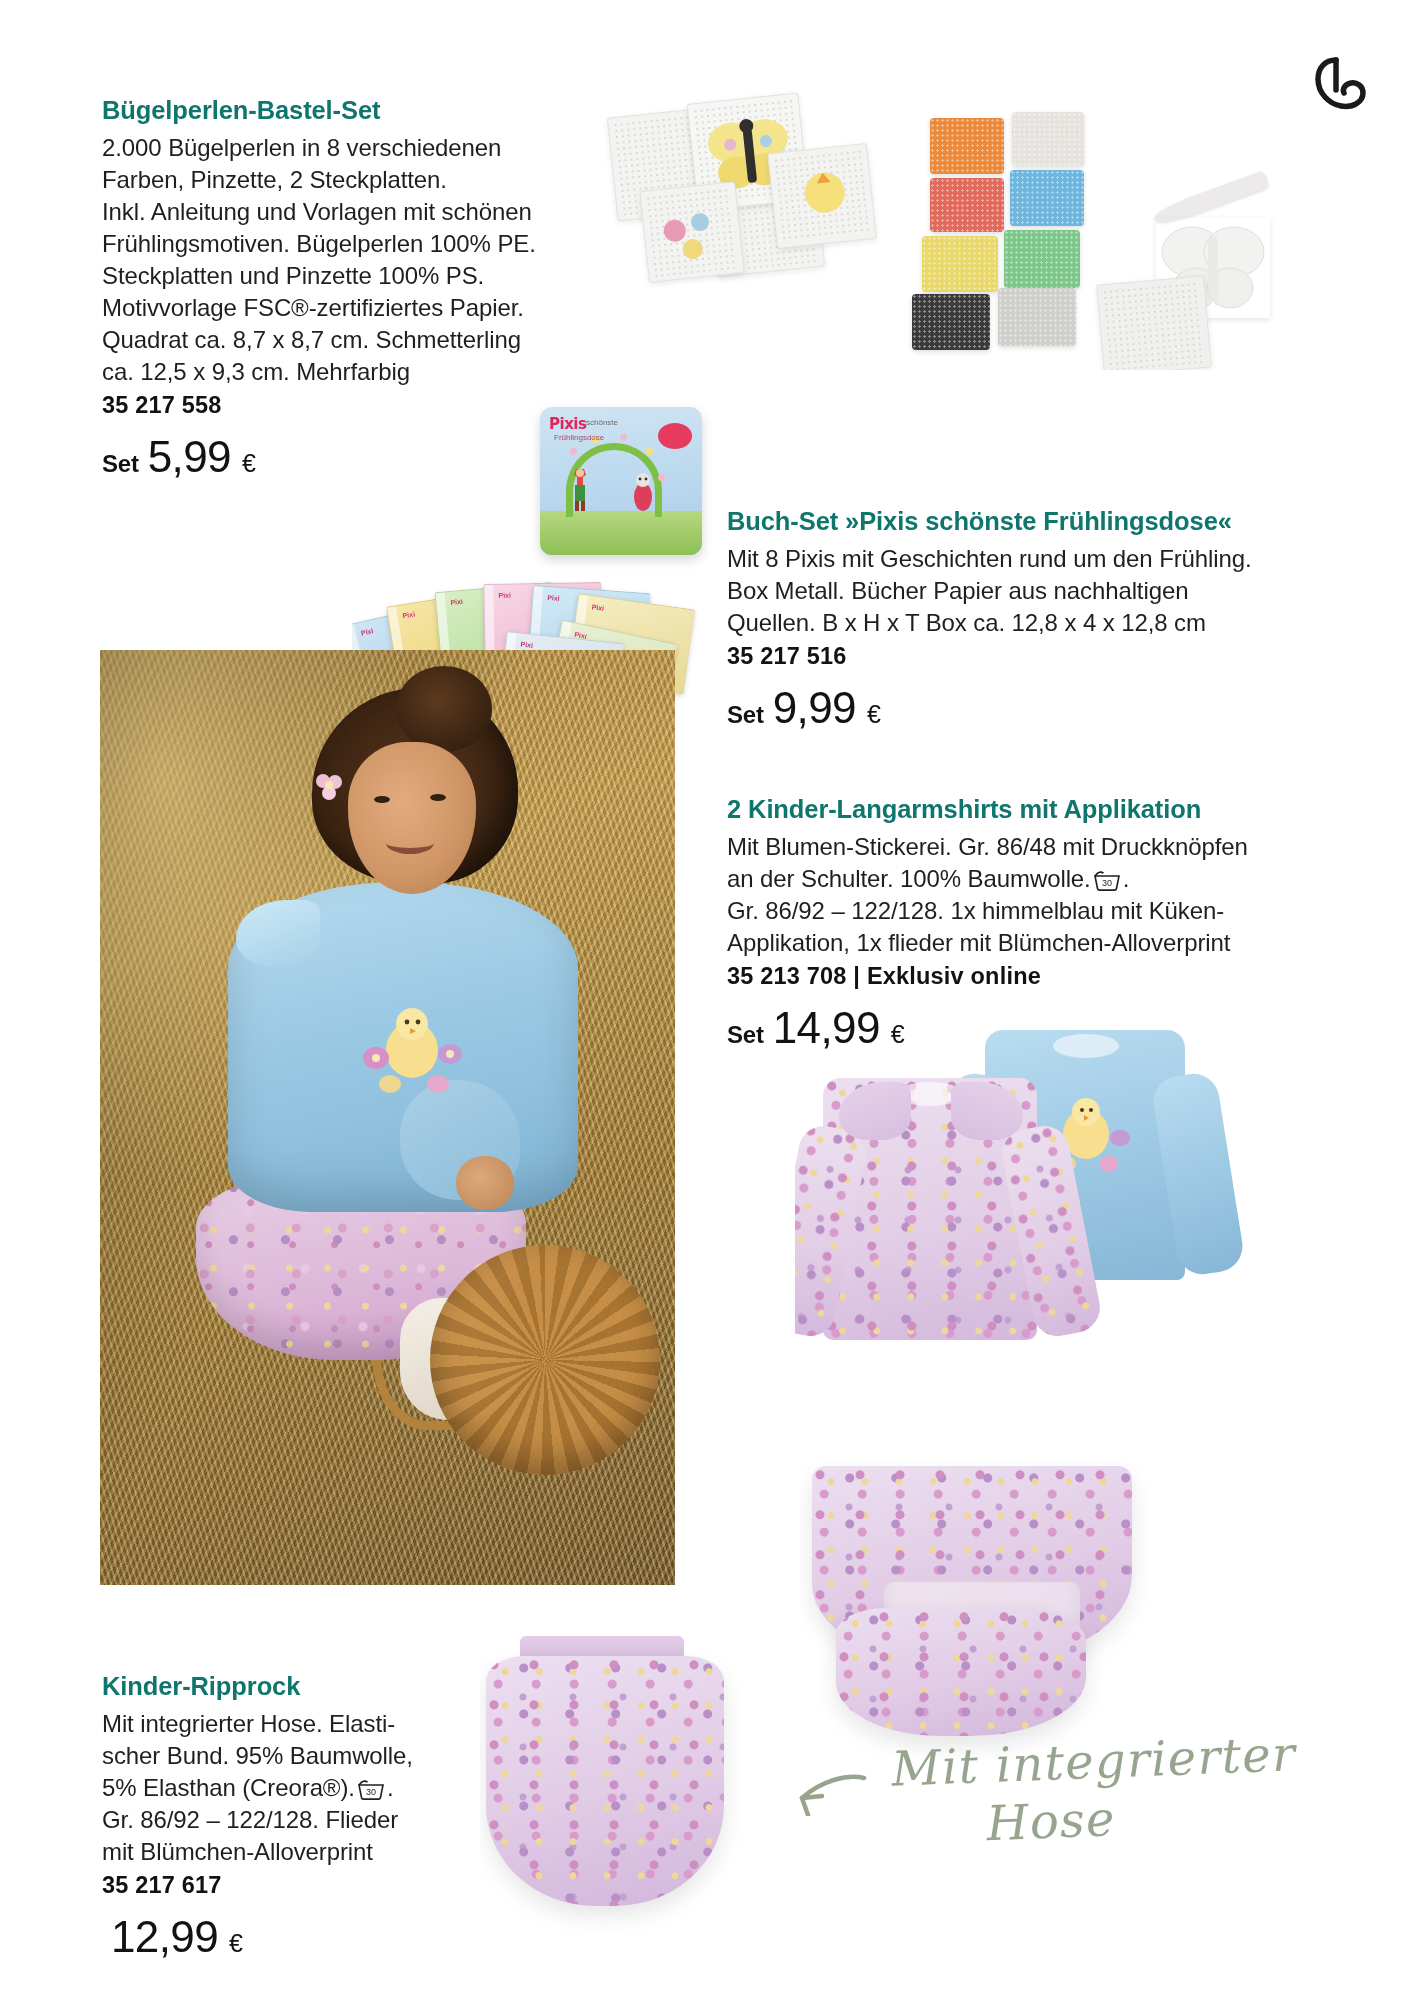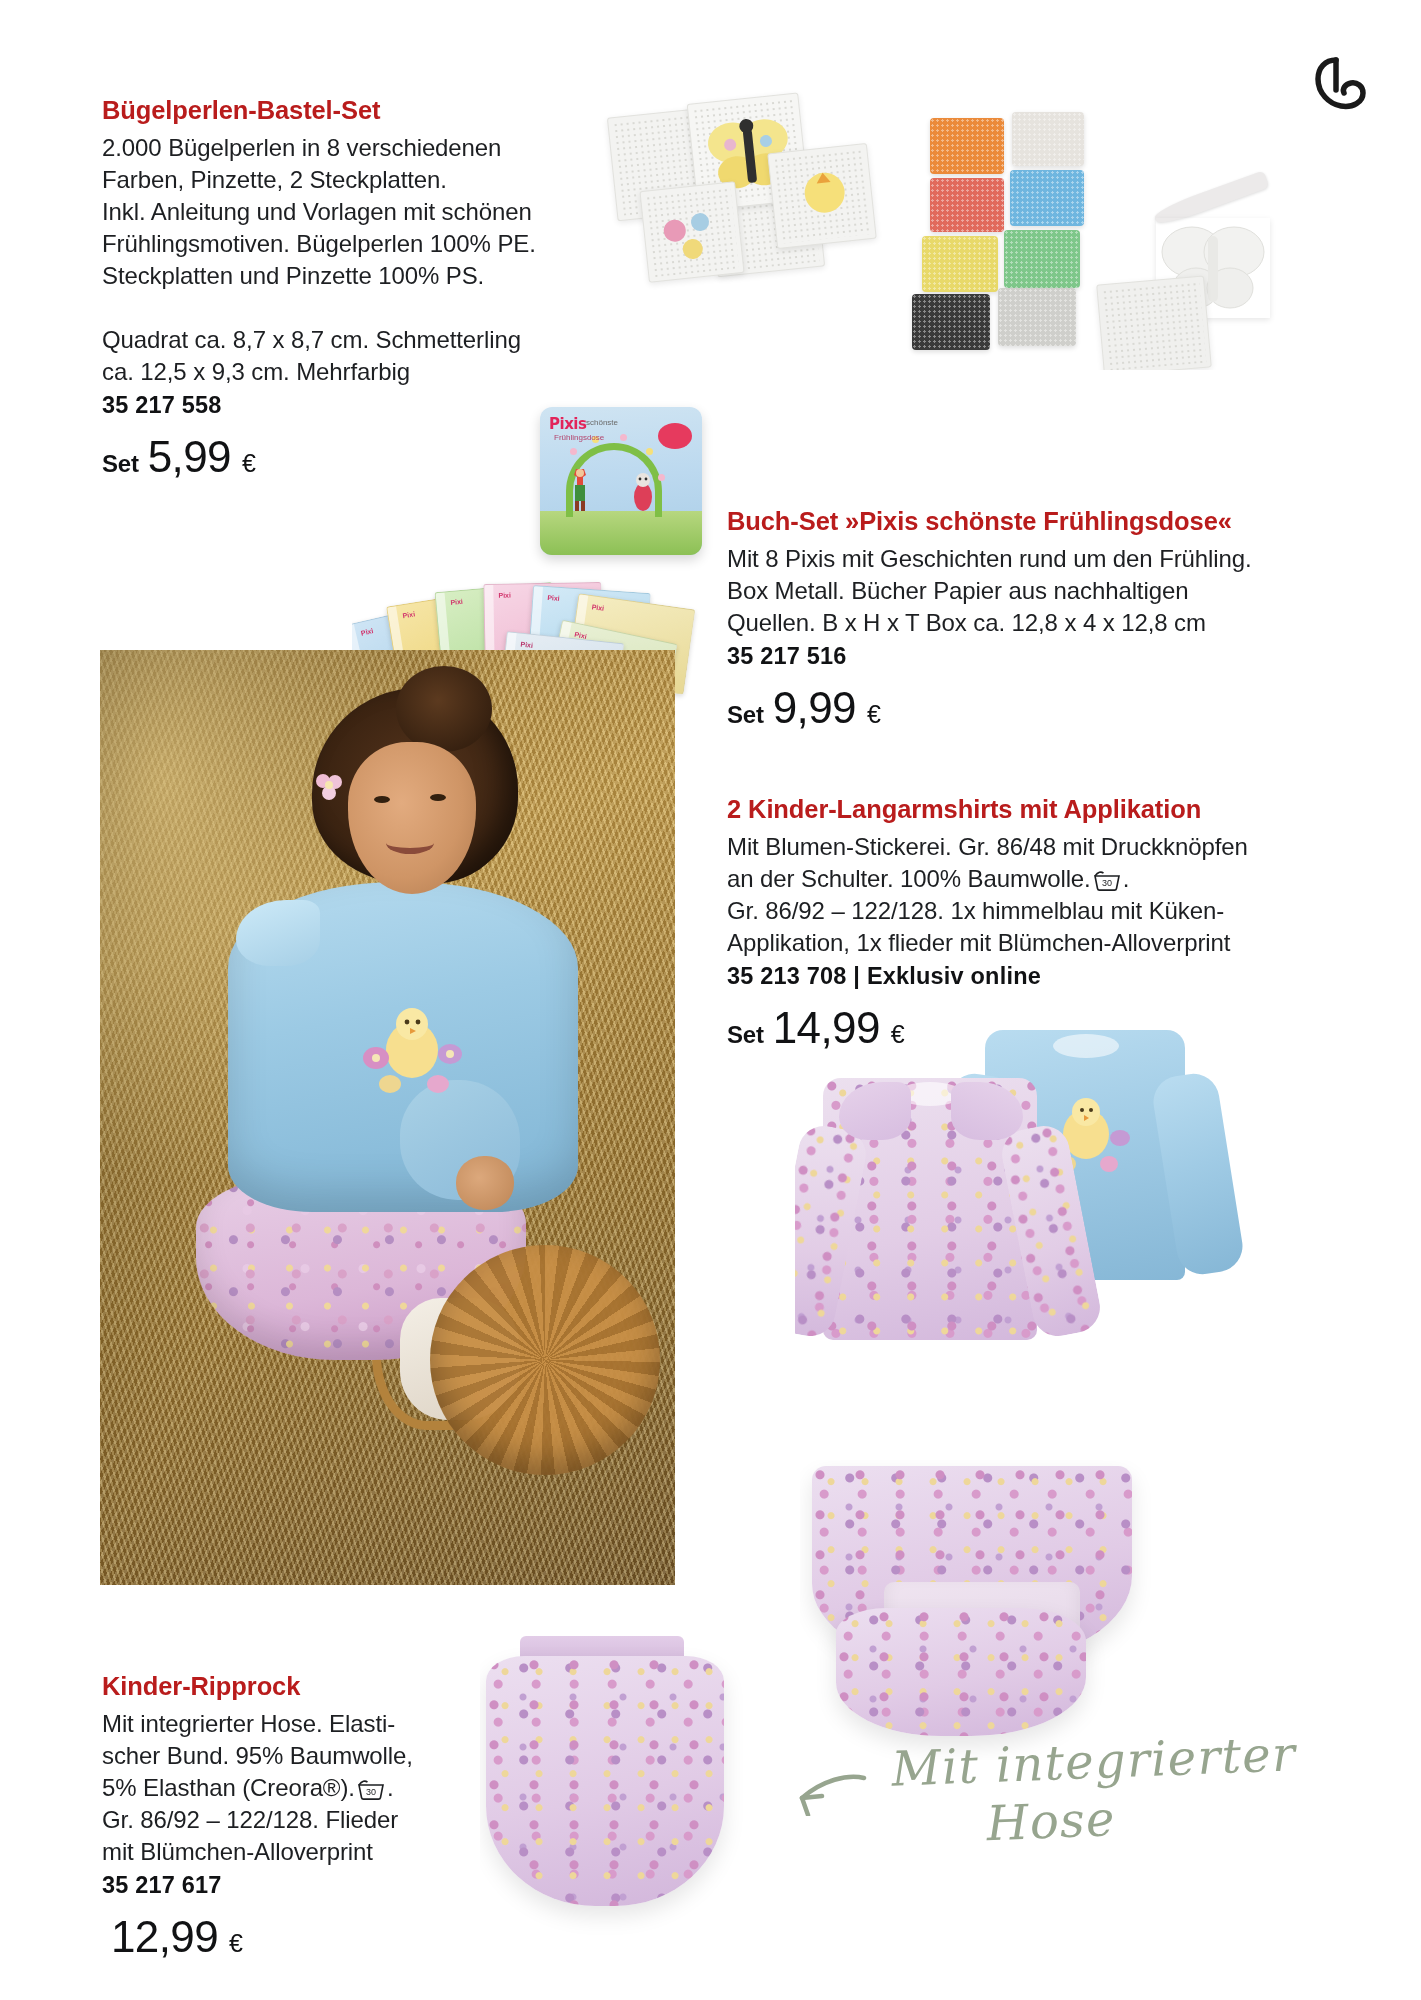--- a/index.html
+++ b/index.html
@@ -16,21 +16,21 @@
     width: 1421px; height: 2000px;
     overflow: hidden;
     background: #ffffff;
   }
 
   
   .prod-title {
     font-size: 25.5px;
     font-weight: bold;
     letter-spacing: -0.1px;
-    color: #b91c1c;
+    color: #0f766e;
     line-height: 1.28;
     margin: 0 0 5px 0;
   }
   .prod-desc {
     font-size: 24px;
     font-weight: 400;
     color: #1d1f22;
     line-height: 1.335;
     margin: 0;
     letter-spacing: -0.1px;
@@ -422,21 +422,21 @@
   </div>
 
   <div id="block-beads">
     <h2 class="prod-title">Bügelperlen-Bastel-Set</h2>
     <p class="prod-desc">
       <span>2.000 Bügelperlen in 8 verschiedenen</span><br>
       <span>Farben, Pinzette, 2 Steckplatten.</span><br>
       <span>Inkl. Anleitung und Vorlagen mit schönen</span><br>
       <span>Frühlingsmotiven. Bügelperlen 100% PE.</span><br>
       <span>Steckplatten und Pinzette 100% PS.</span><br>
-      <br>
+      <span>Motivvorlage FSC®-zertifiziertes Papier.</span><br>
       <span>Quadrat ca. 8,7 x 8,7 cm. Schmetterling</span><br>
       <span>ca. 12,5 x 9,3 cm. Mehrfarbig</span>
     </p>
     <div class="artnum">35 217 558</div>
     <div class="price-row">
       <span class="price-pre">Set</span>
       <span class="price-main">5,99</span>
       <span class="price-cur">€</span>
     </div>
   </div>

